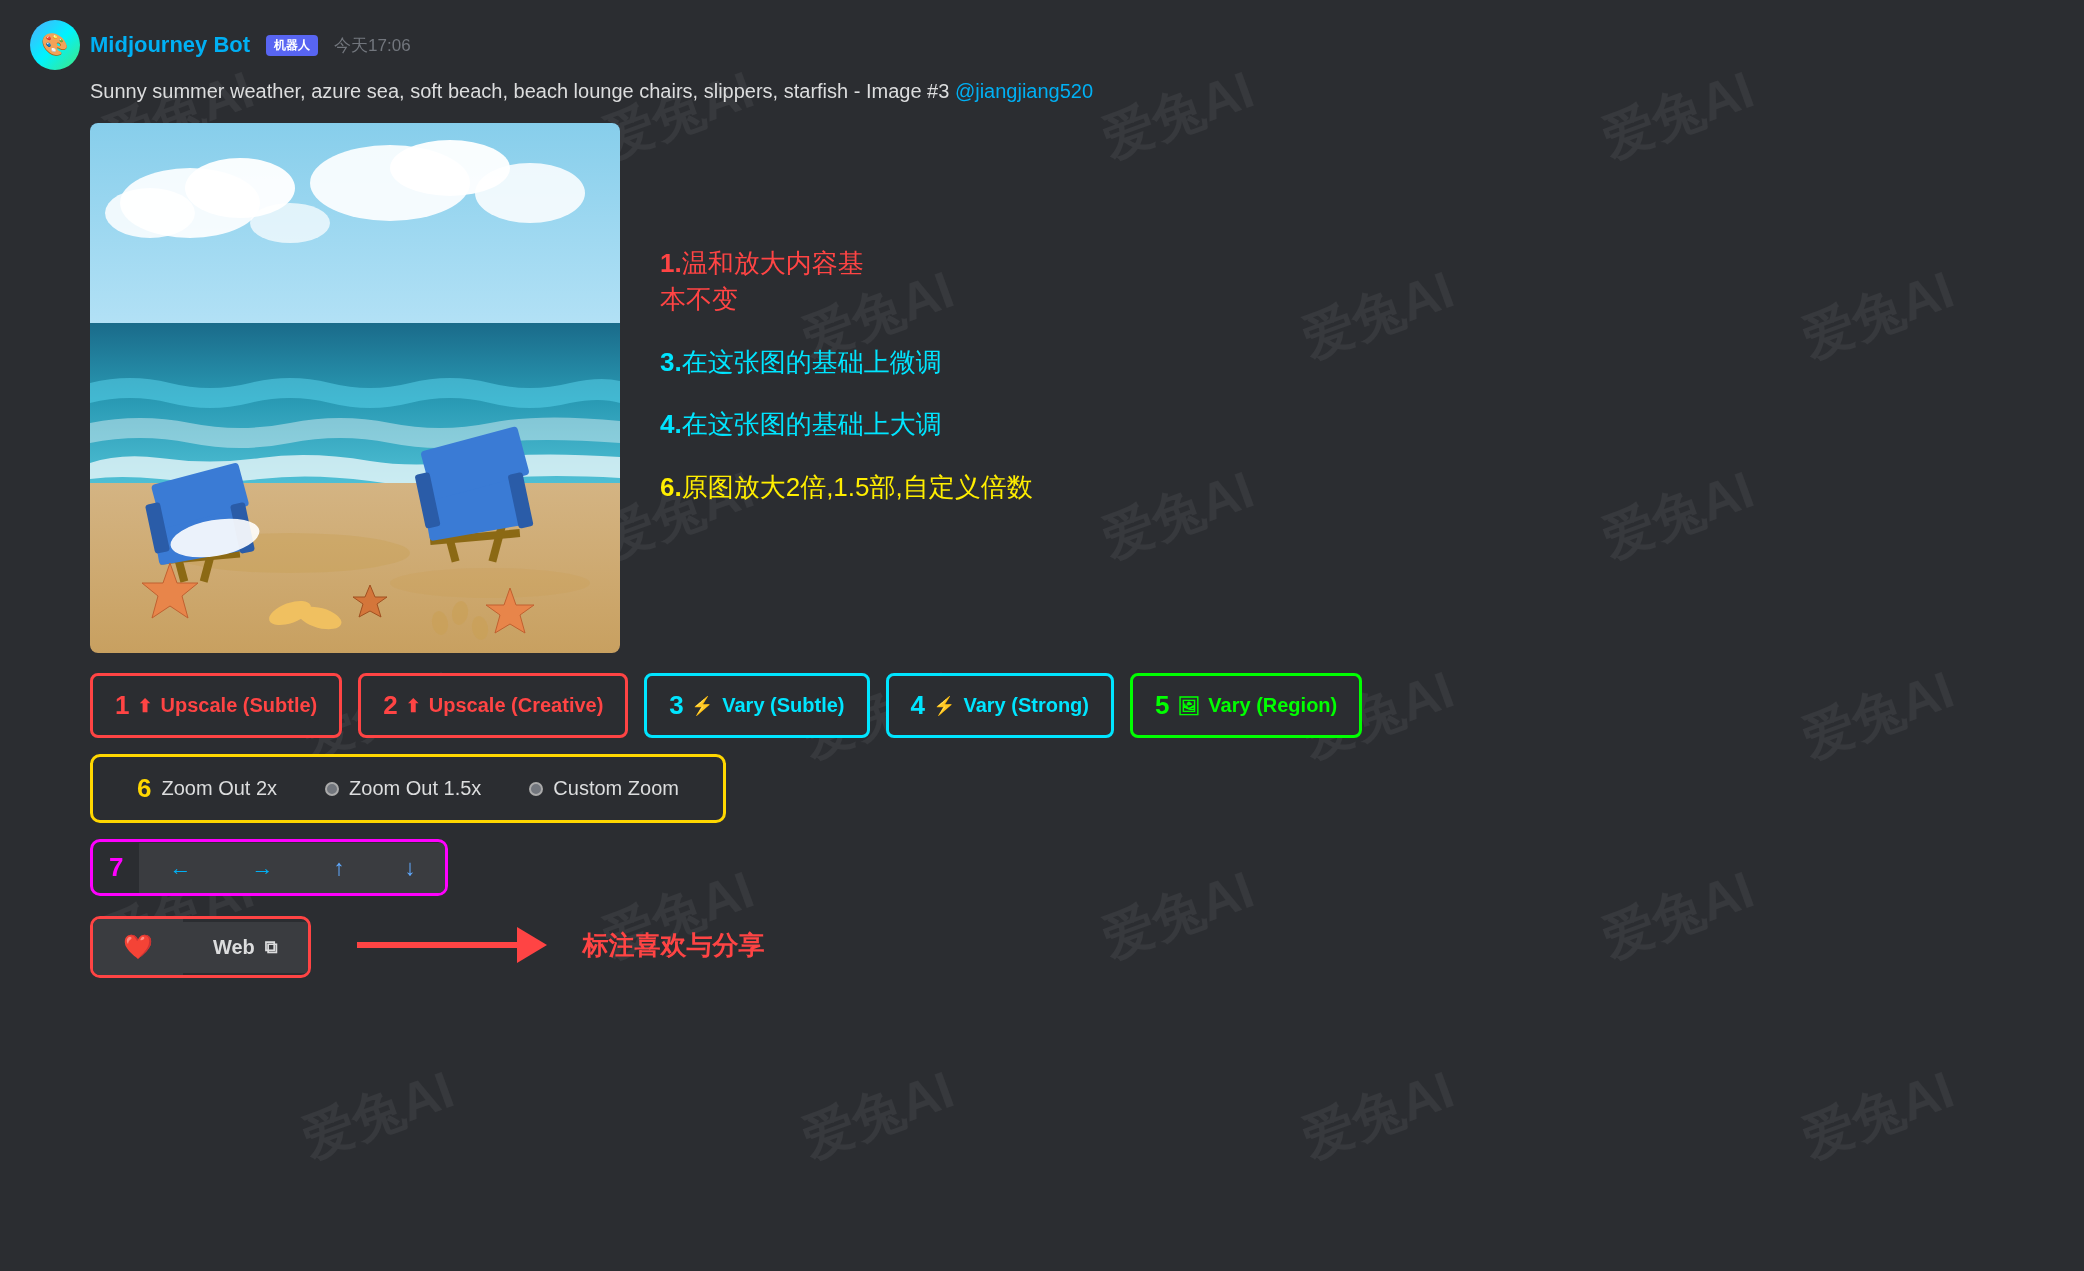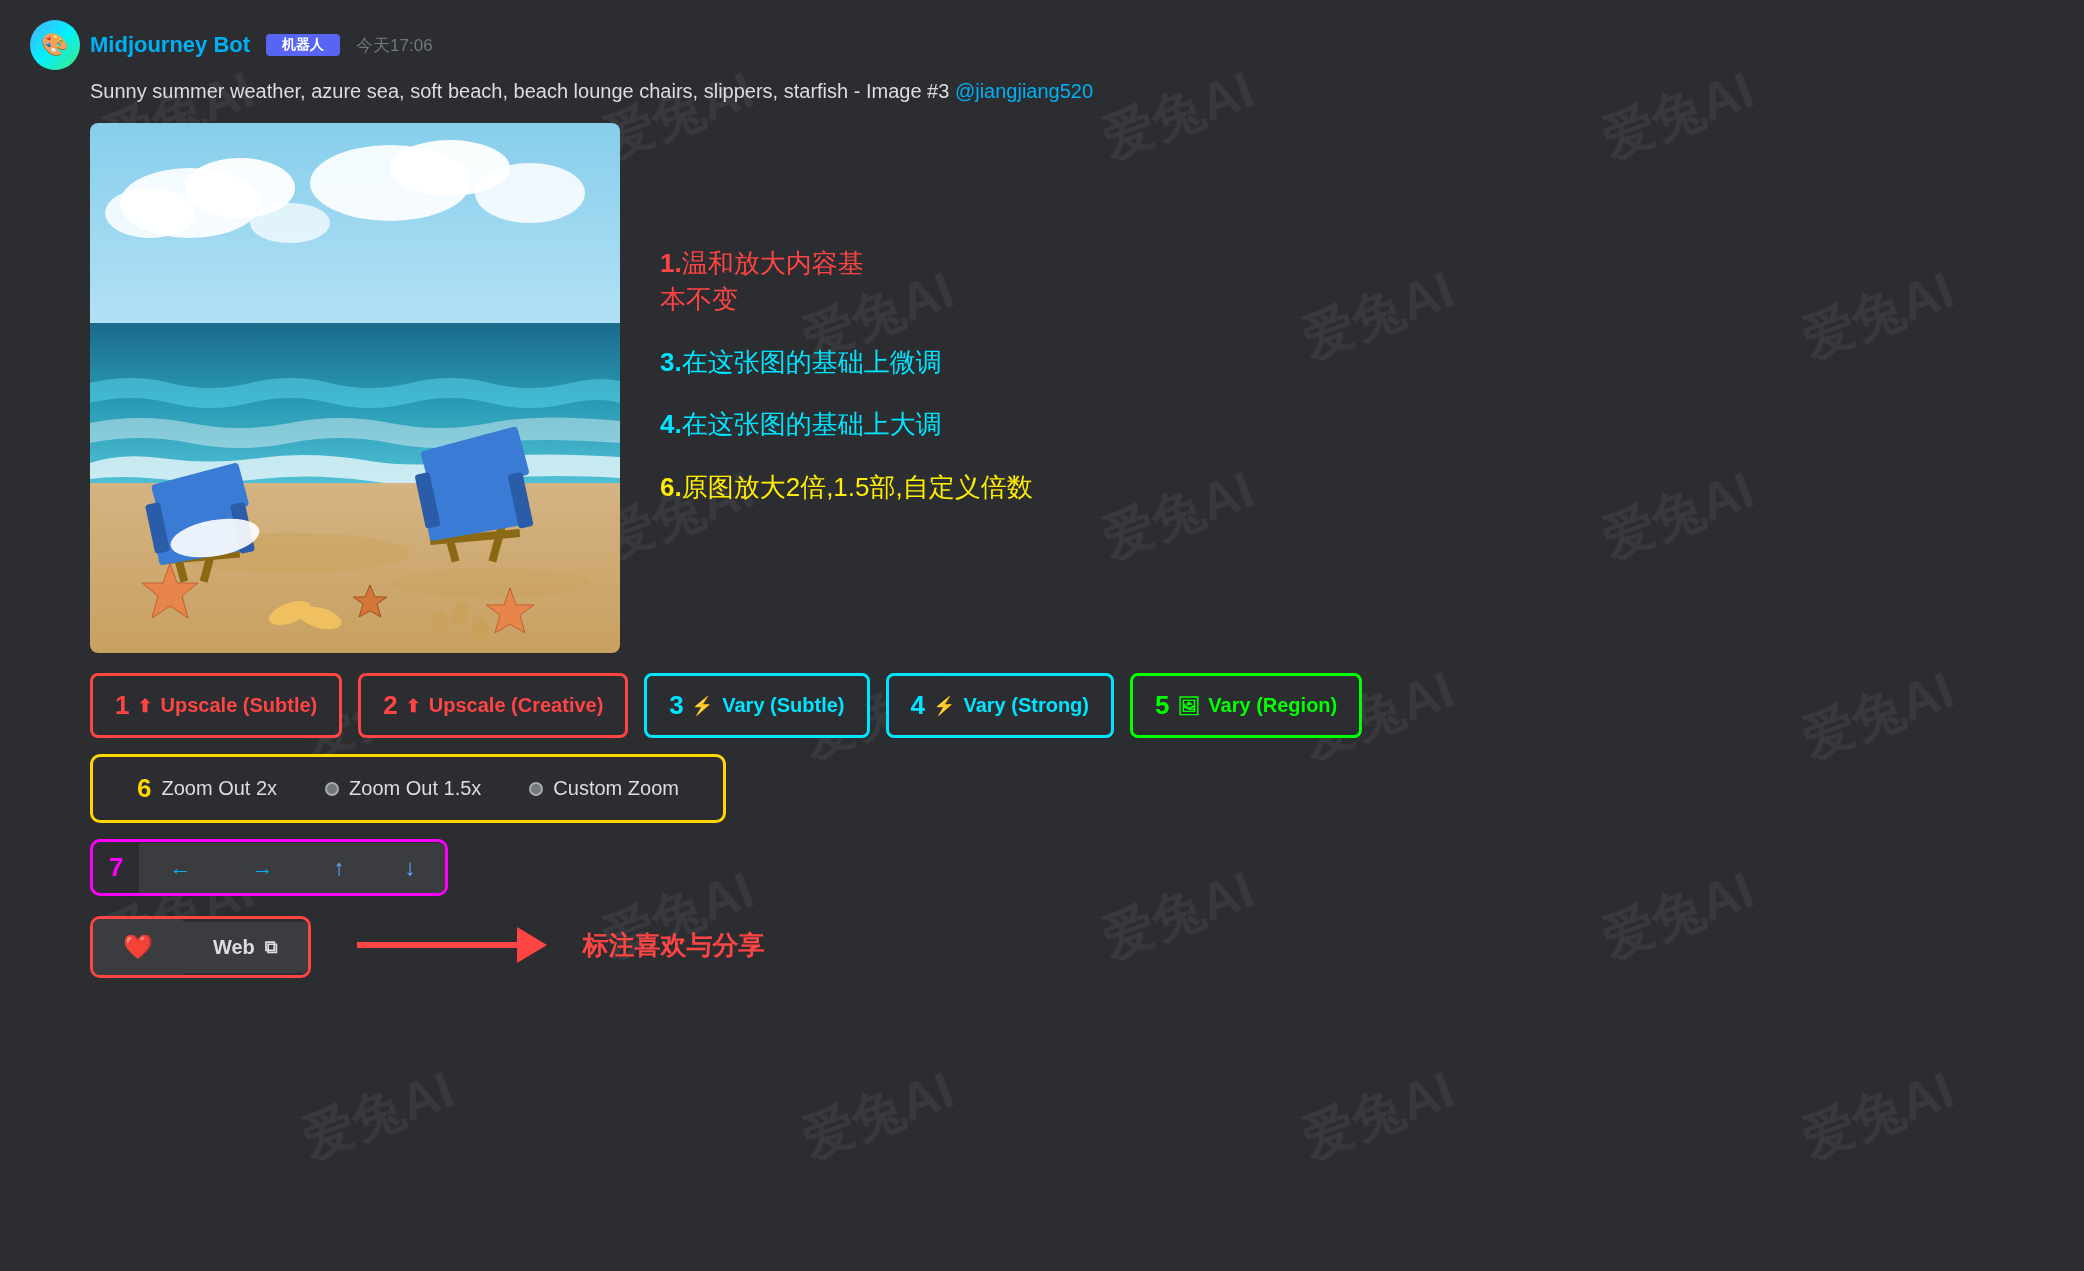--- a/index.html
+++ b/index.html
@@ -57,22 +57,22 @@
 
     .bot-name {
       color: #00b0f4;
       font-weight: bold;
       font-size: 22px;
     }
 
     .bot-tag {
       background: #5865f2;
       color: white;
-      font-size: 14px;
-      padding: 2px 16px;
+      font-size: 12px;
+      padding: 2px 8px;
       border-radius: 4px;
       font-weight: 600;
     }
 
     .timestamp {
       color: #72767d;
       font-size: 17px;
       text-align: right;
     }
 

